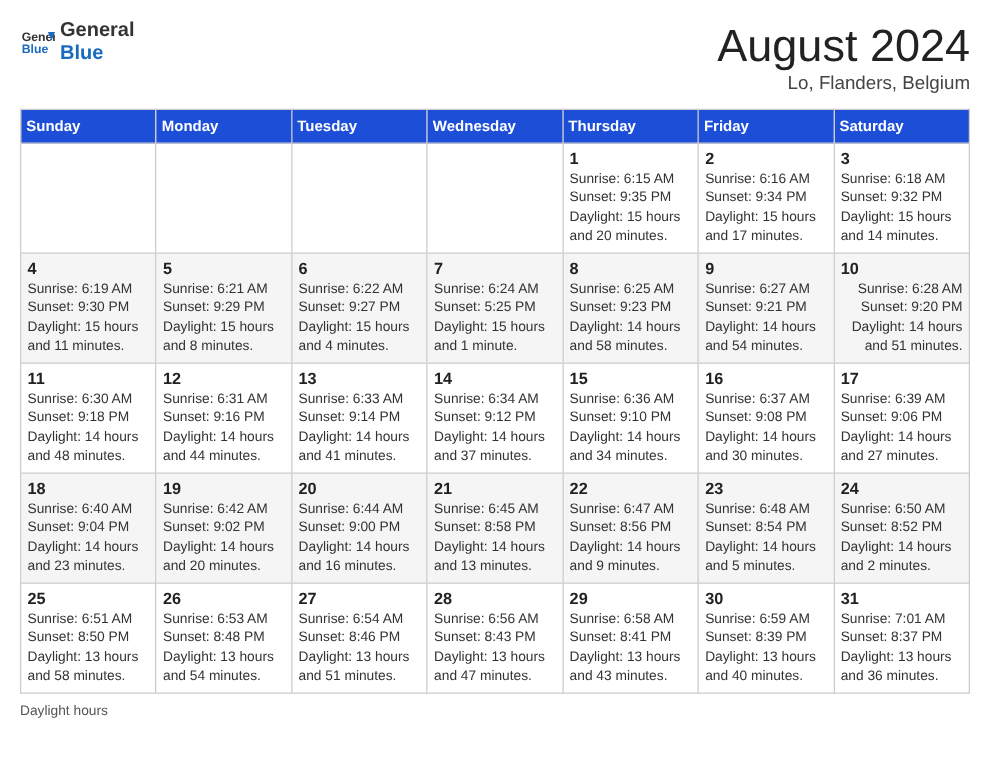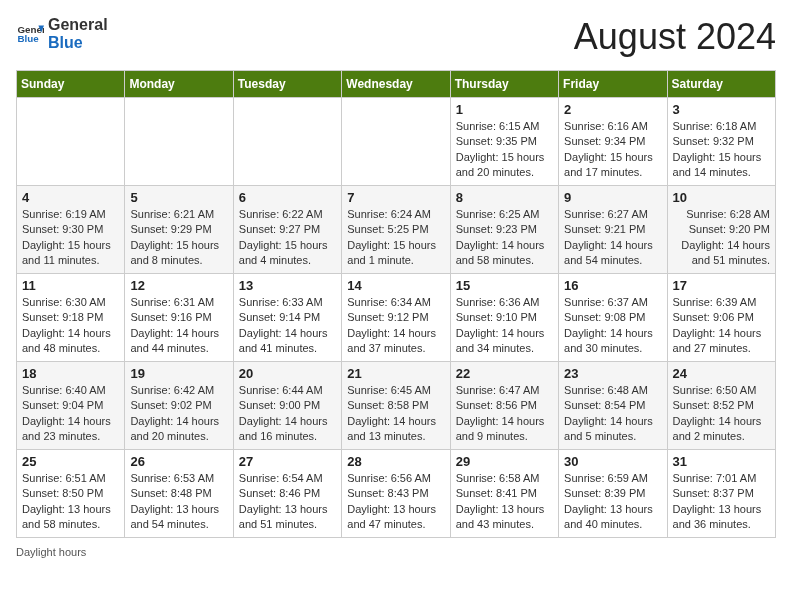--- a/index.html
+++ b/index.html
@@ -37,21 +37,21 @@
     .location {
       font-size: 15px;
       color: #444;
     }
     table {
       width: 100%;
       border-collapse: collapse;
       table-layout: fixed;
     }
     th {
-      background-color: #4d7c0f;
+      background-color: #1d4ed8;
       color: #fff;
       font-size: 12px;
       font-weight: bold;
       padding: 6px 4px;
       text-align: left;
       border: 1px solid #ccc;
     }
     td {
       vertical-align: top;
       border: 1px solid #ccc;
@@ -100,20 +100,21 @@
       <text x="2" y="32" font-size="14" font-weight="bold" fill="#1a6bbf">Blue</text>
       <polygon points="32,8 40,8 36,18" fill="#1a6bbf"></polygon>
     </svg>
     <div>
       <div style="font-size:16px;font-weight:bold;color:#333;line-height:1.1;">General</div>
       <div style="font-size:16px;font-weight:bold;color:#1a6bbf;line-height:1.1;">Blue</div>
     </div>
   </div>
   <div class="title-area">
     <div class="month-year">August 2024</div>
+    <div class="location">Lo, Flanders, Belgium</div>
   </div>
 </div>
 
 <table>
   <thead>
     <tr>
     <th>Sunday</th>
         <th>Monday</th>
         <th>Tuesday</th>
         <th>Wednesday</th>

